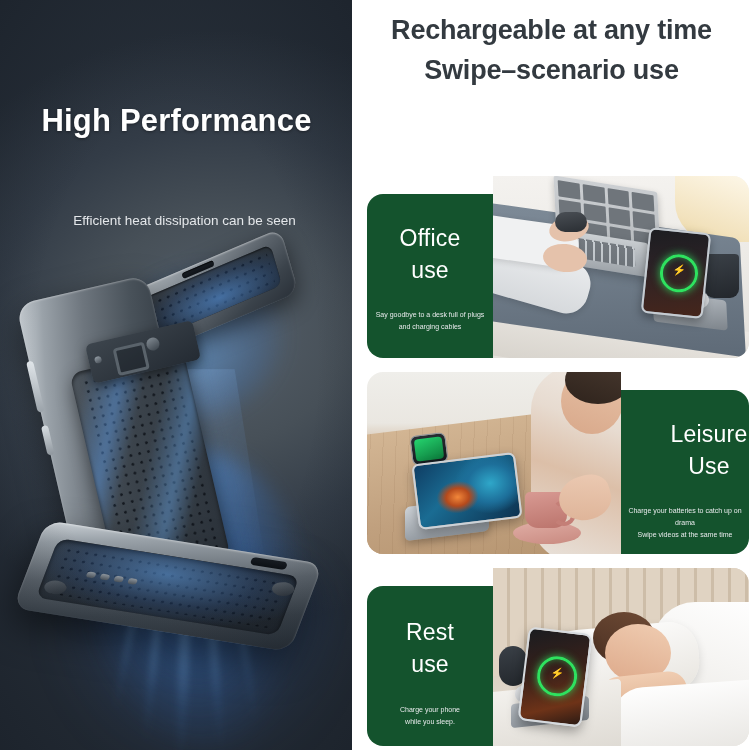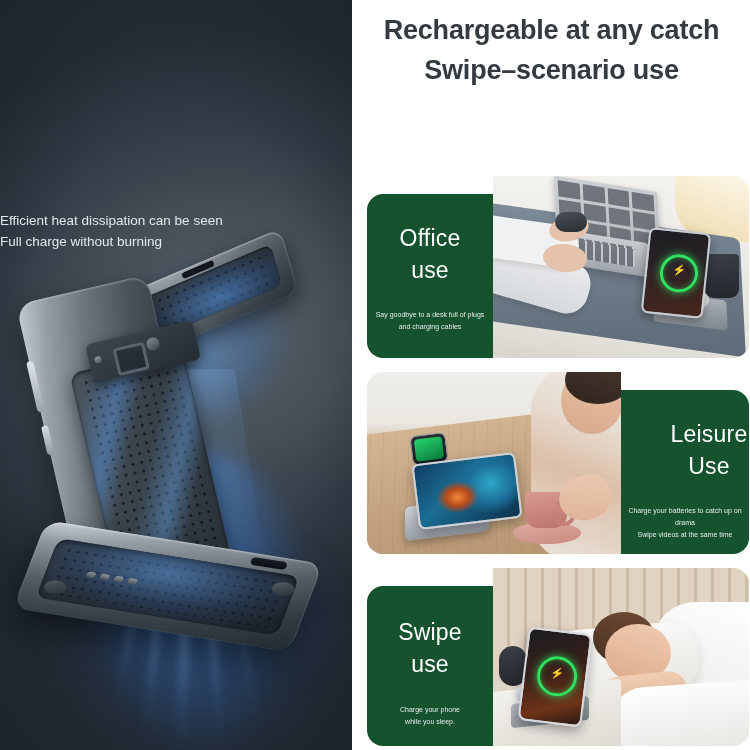--- a/index.html
+++ b/index.html
@@ -12,22 +12,22 @@
       radial-gradient(ellipse 330px 300px at 62% 44%, #555f69 0%, #475058 38%, #333c47 68%, #262e38 100%),
       linear-gradient(160deg,#242b35 0%,#2b333d 50%,#232a33 100%);
   }
   .lp-vignette{position:absolute;inset:0;
     background:radial-gradient(ellipse 95% 80% at 50% 48%, rgba(0,0,0,0) 42%, rgba(15,20,27,.55) 100%);}
 
   .lp-title{position:absolute;left:0;top:100px;width:353px;text-align:center;color:#fff;
     font-size:31px;font-weight:700;line-height:42px;letter-spacing:.2px;
     text-shadow:0 1px 3px rgba(0,0,0,.4);}
   .lp-title span{display:block;}
-  .lp-sub{position:absolute;left:0;top:210px;width:353px;text-align:left;color:#e4e7ea;
-    font-size:13.5px;line-height:21px;font-weight:400;}
+  .lp-sub{position:absolute;left:0;top:210px;width:353px;text-align:center;color:#e4e7ea;
+    font-size:13.5px;line-height:21px;font-weight:400;padding-left:8px;}
   .lp-sub span{display:block;}
 
   
   .product{position:absolute;left:0;top:240px;width:353px;height:510px;}
 
   .beam{position:absolute;border-radius:50%;filter:blur(10px);pointer-events:none;}
   .beam-main{left:95px;top:210px;width:215px;height:300px;
     background:radial-gradient(ellipse at 45% 10%, rgba(90,165,255,.60) 0%, rgba(60,130,225,.30) 40%, rgba(40,90,180,0) 75%);
     transform:rotate(-6deg);}
   .beam-upper{left:115px;top:25px;width:170px;height:150px;
@@ -295,33 +295,33 @@
             </div>
         </div>
         <div class="foot" style="left:22px;top:58px;"></div>
         <div class="foot" style="right:18px;top:24px;"></div>
       </div>
     </div>
 
     <div class="lp-vignette"></div>
 
     <div class="lp-title">
+      <span>High Performance</span>
     </div>
     <div class="lp-sub">
       <span>Efficient heat dissipation can be seen</span>
-      <span>Full charge without burning</span>
     </div>
   </div>
 
   <div class="divider"></div>
 
   <div class="right-panel">
 
     <div class="rp-title">
-      <span>Rechargeable at any catch</span>
+      <span>Rechargeable at any time</span>
       <span>Swipe–scenario use</span>
     </div>
 
     <div class="card" id="card1">
       <div class="card-photo">
         <div class="photo-inner">
           <div class="office-bg"></div>
           <div class="office-window"></div>
           <div class="office-desk"></div>
           <div class="office-deskmat"></div>
@@ -424,21 +424,21 @@
           <div class="earbuds" style="left:22px;top:116px;width:26px;height:20px;"></div>
           <div class="mug" style="left:6px;top:78px;width:28px;height:40px;border-radius:14px;"></div>
           <div class="rest-phone">
             <div class="charge-ring" style="left:12px;top:24px;width:34px;height:34px;"></div>
             <div class="bolt" style="left:25px;top:36px;">⚡</div>
           </div>
         </div>
       </div>
       <div class="card-text rounded-l">
         <div class="ct-head" style="top:30px;">
-          <span>Swipe</span>
+          <span>Rest</span>
           <span>use</span>
         </div>
         <div class="ct-body" style="top:118px;">
           <span>Charge your phone</span>
           <span>while you sleep.</span>
         </div>
       </div>
     </div>
 
   </div>

